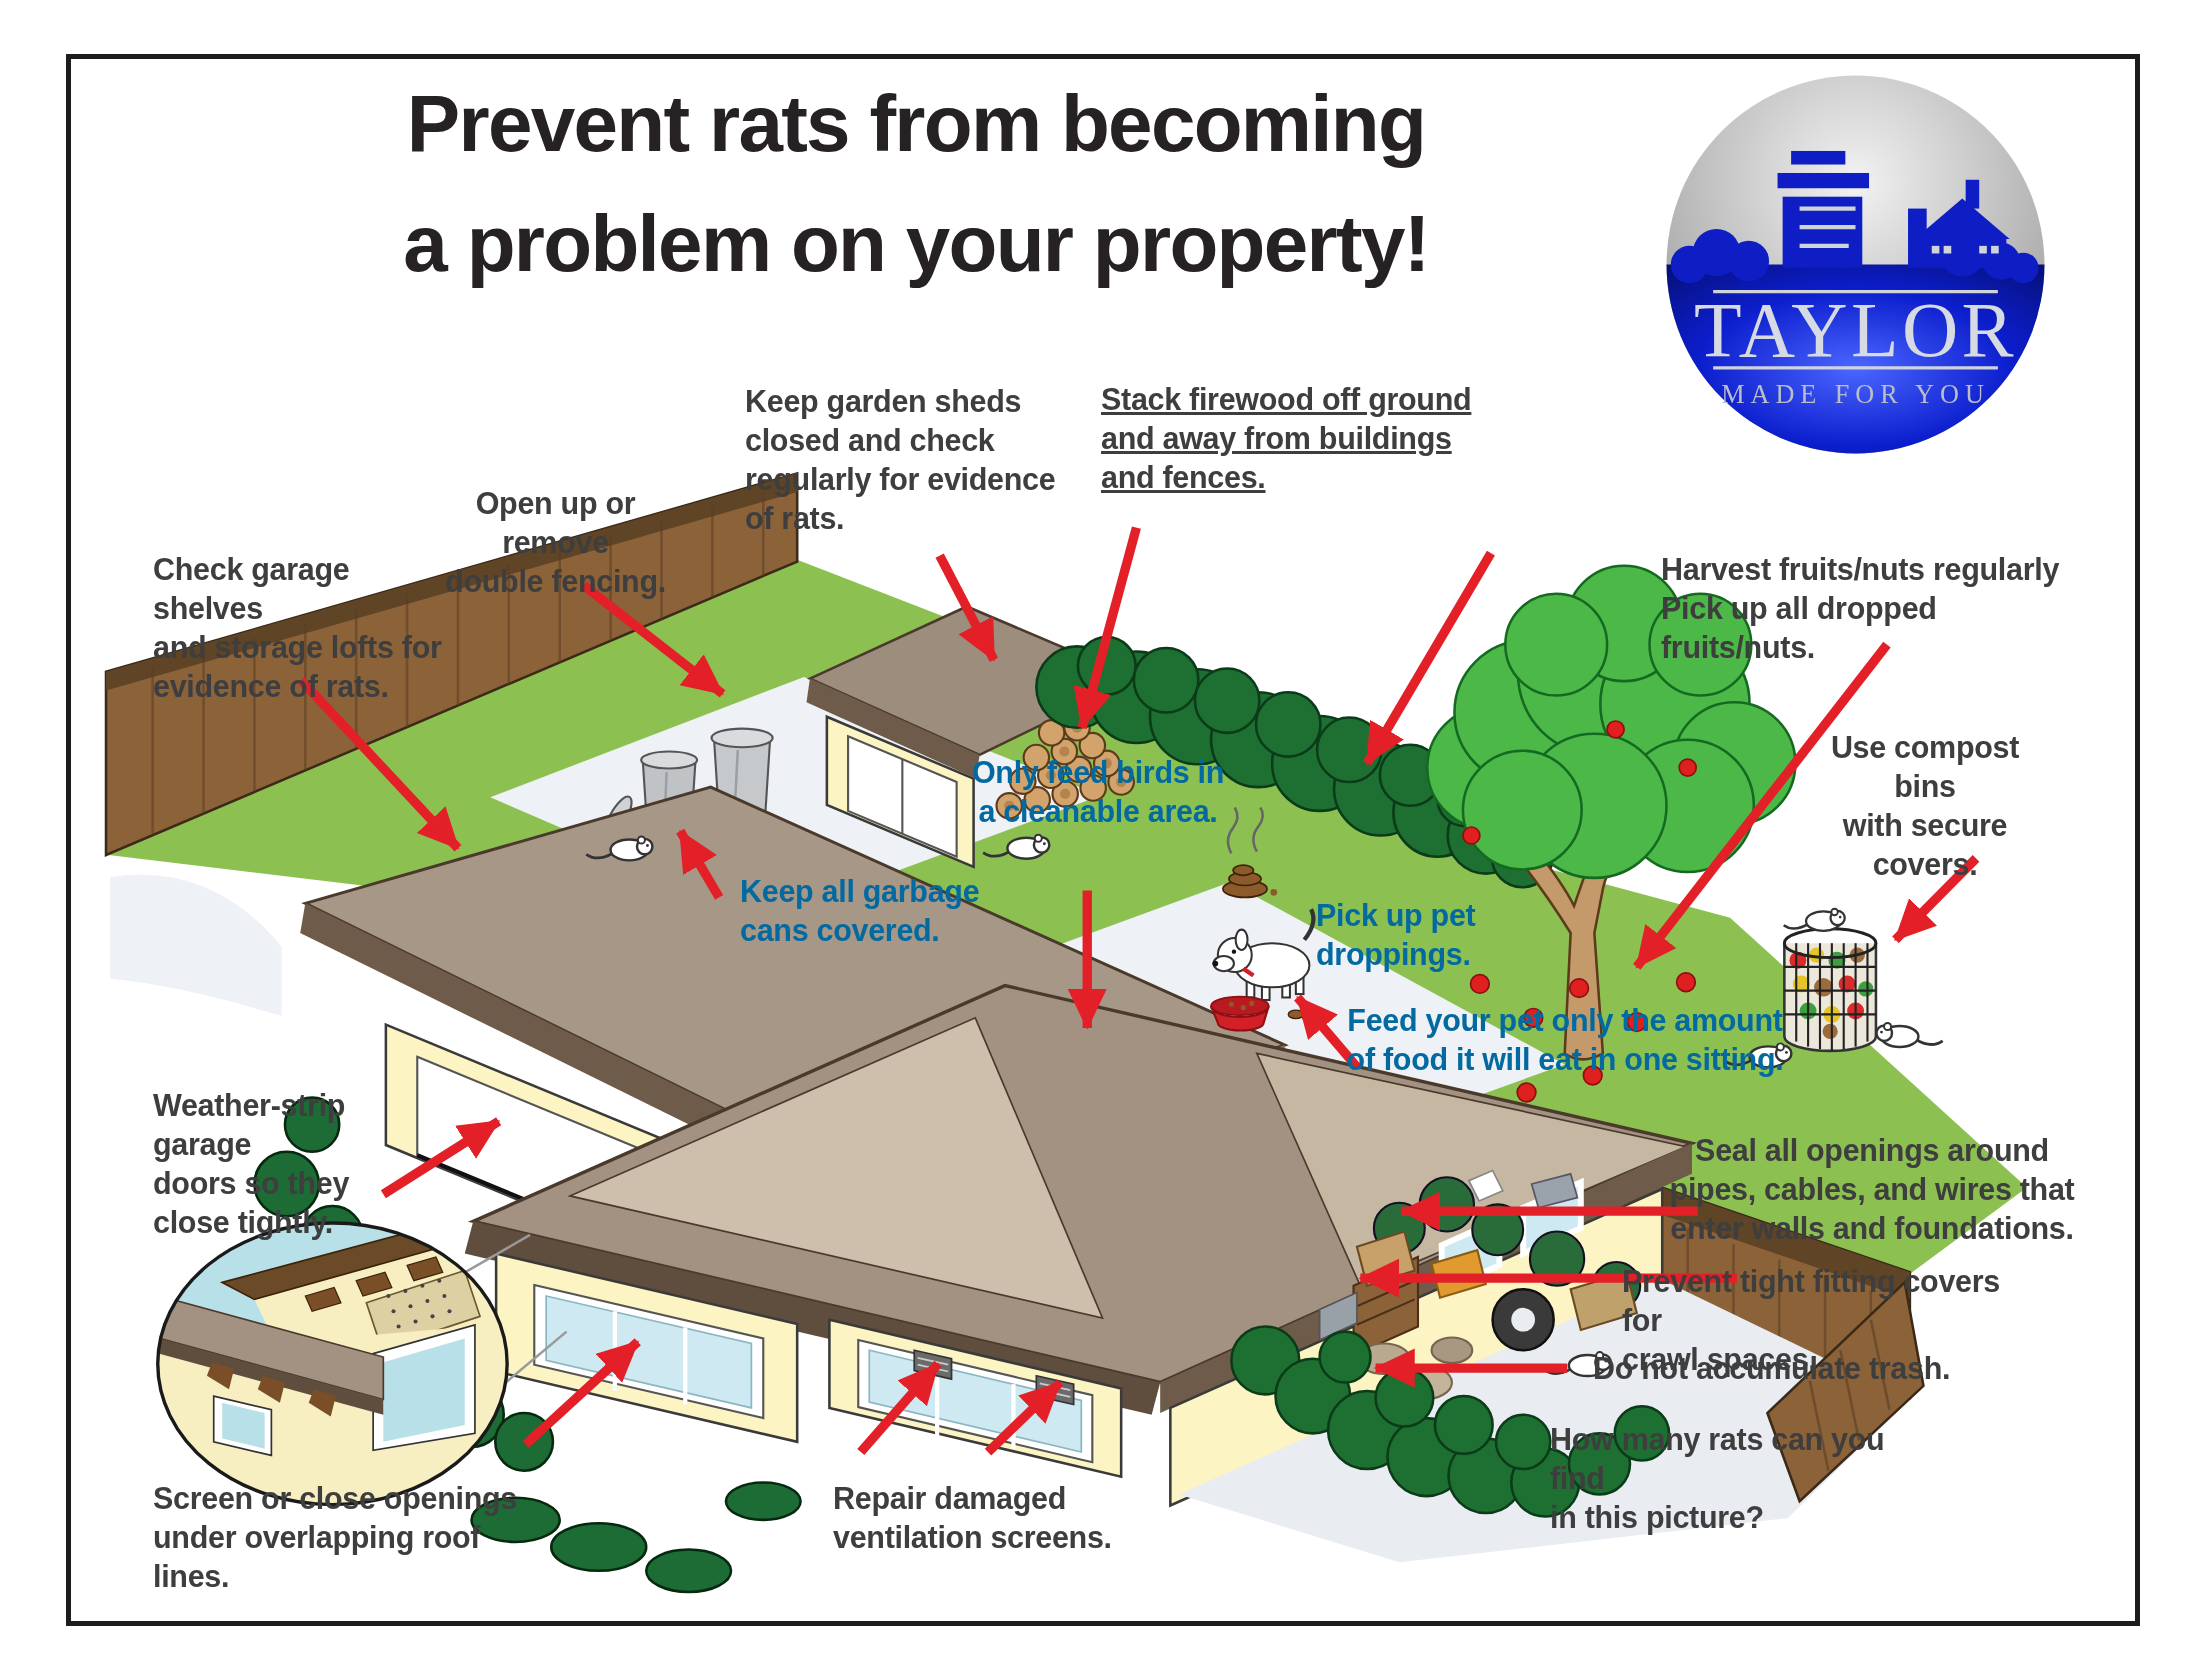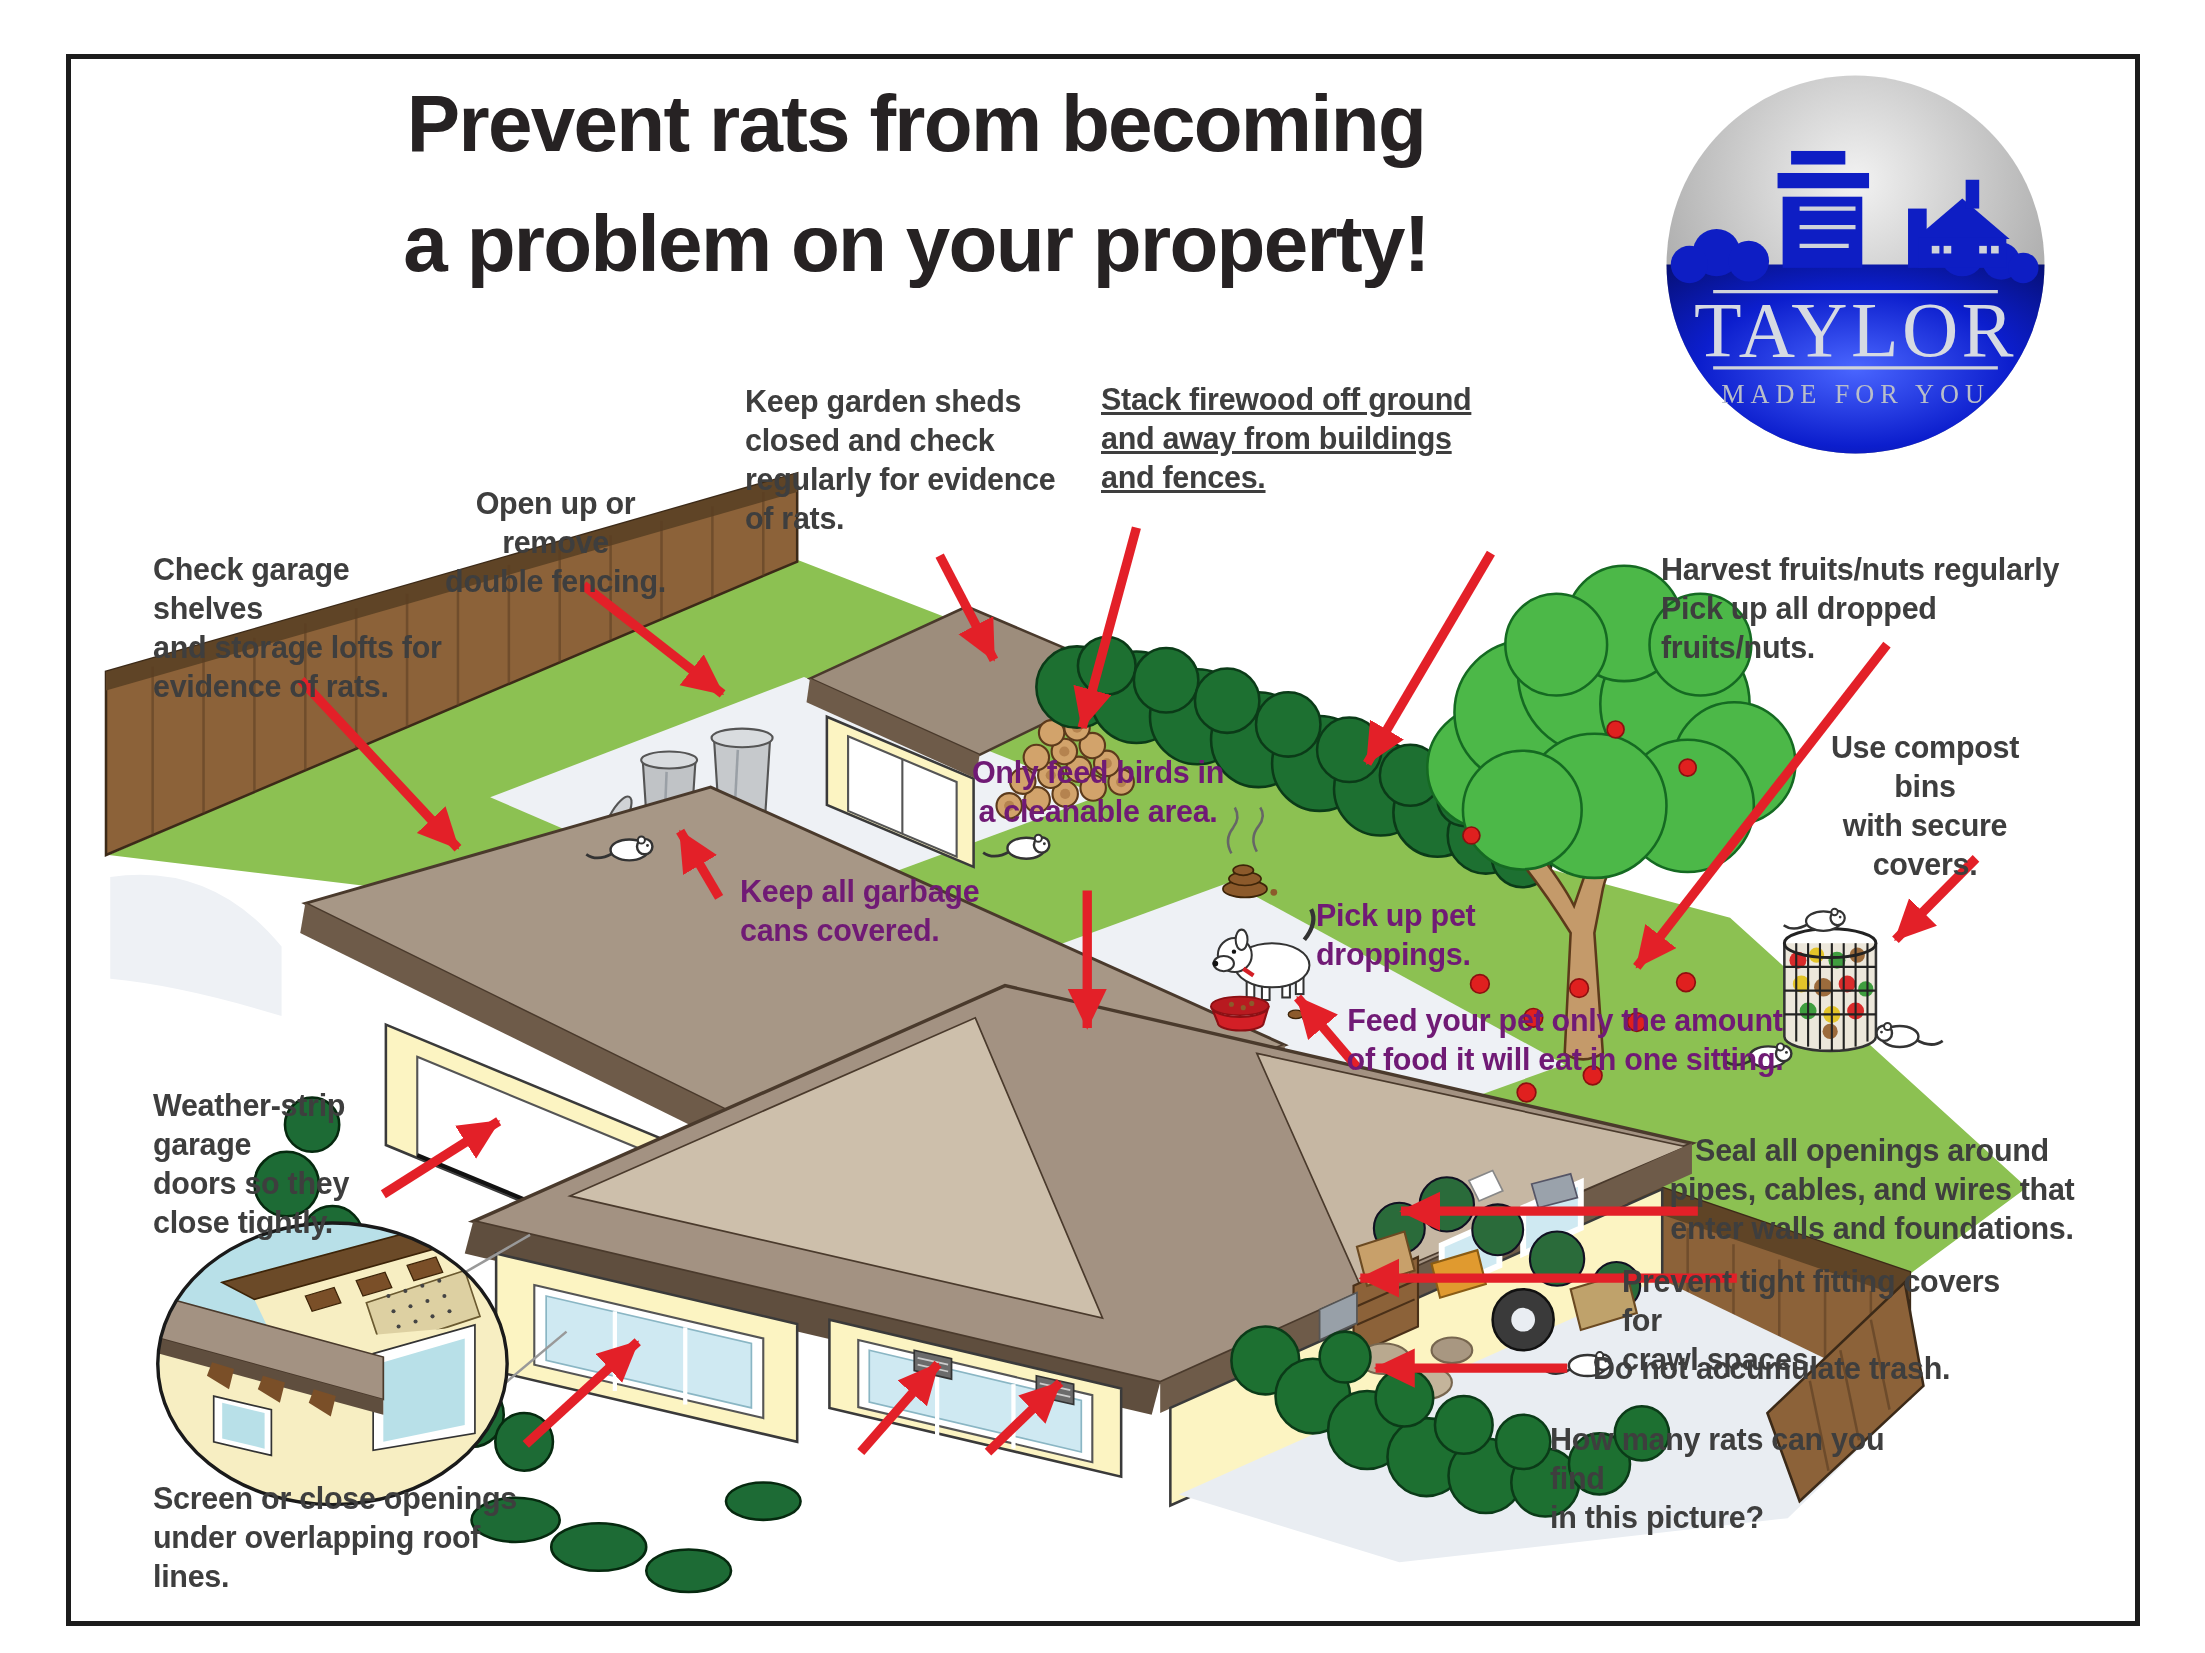--- a/index.html
+++ b/index.html
@@ -6,21 +6,21 @@
   #poster{position:relative;width:2205px;height:1654px;background:#ffffff;overflow:hidden;
           font-family:"Liberation Sans",sans-serif;}
   #frame{position:absolute;left:66px;top:54px;width:2064px;height:1562px;border:5.1px solid #1c1c1c;}
   #scene{position:absolute;left:0;top:0;width:2205px;height:1654px;}
   #logo{position:absolute;left:1664px;top:73px;width:383px;height:383px;}
   #title{position:absolute;left:178px;top:64px;width:1476px;text-align:center;
          font-weight:800;font-size:80px;line-height:1.5;color:#262223;letter-spacing:-1.7px;
          white-space:pre-line;}
   .callout{position:absolute;font-weight:600;font-size:30.5px;line-height:1.28;color:#3e3e3e;
            white-space:pre-line;letter-spacing:-0.3px;}
-  .callout.light{color:#701a75;font-weight:700;}
+  .callout.light{color:#0369a1;font-weight:700;}
   #c0{left:420px;top:450px;width:271px;text-align:center;margin-top:34px;}
   #c1{left:745px;top:382px;width:322px;}
   #c2{left:1101px;top:380px;width:373px;text-decoration:underline;}
   #c3{left:1478px;top:446px;width:373px;}
   #c4{left:153px;top:550px;width:305px;}
   #c5{left:1661px;top:550px;width:407px;}
   #c6{left:1798px;top:728px;width:254px;text-align:center;}
   #c7{left:740px;top:872px;width:263px;}
   #c8{left:958px;top:753px;width:280px;text-align:center;}
   #c9{left:1316px;top:896px;width:221px;}
@@ -535,14 +535,16 @@
   <div id="c12" class="callout">Seal all openings around
 pipes, cables, and wires that
 enter walls and foundations.</div>
   <div id="c13" class="callout">Prevent tight fitting covers for
 crawl spaces.</div>
   <div id="c14" class="callout">Do not accumulate trash.</div>
   <div id="c15" class="callout">How many rats can you find
 in this picture?</div>
   <div id="c16" class="callout">Screen or close openings
 under overlapping roof lines.</div>
+  <div id="c17" class="callout">Repair damaged
+ventilation screens.</div>
 </div>
 
 
 </body></html>

